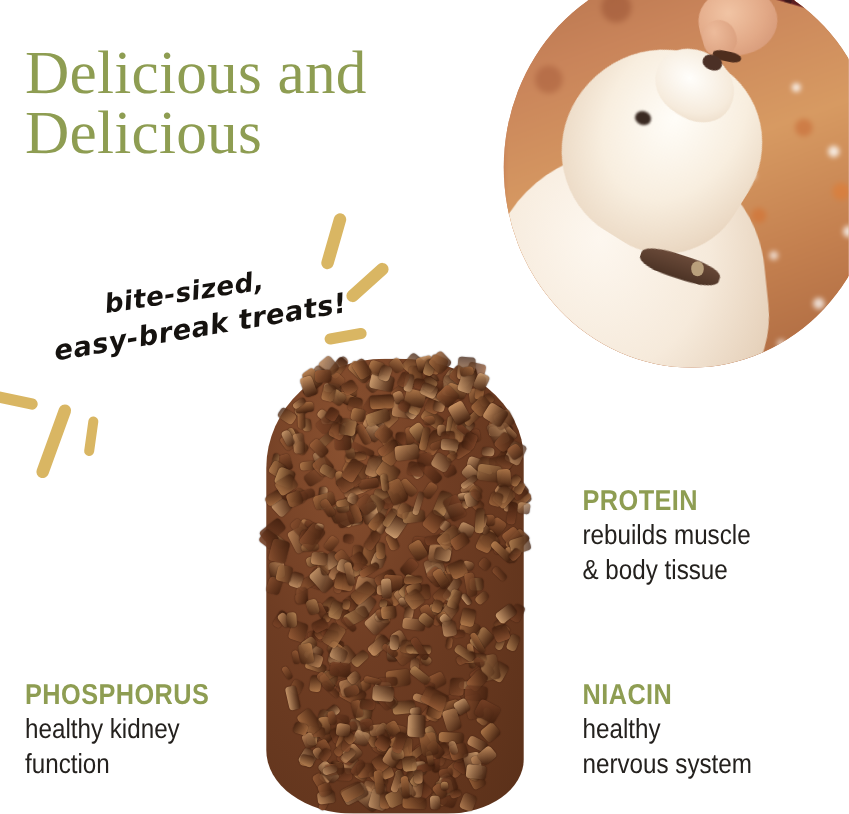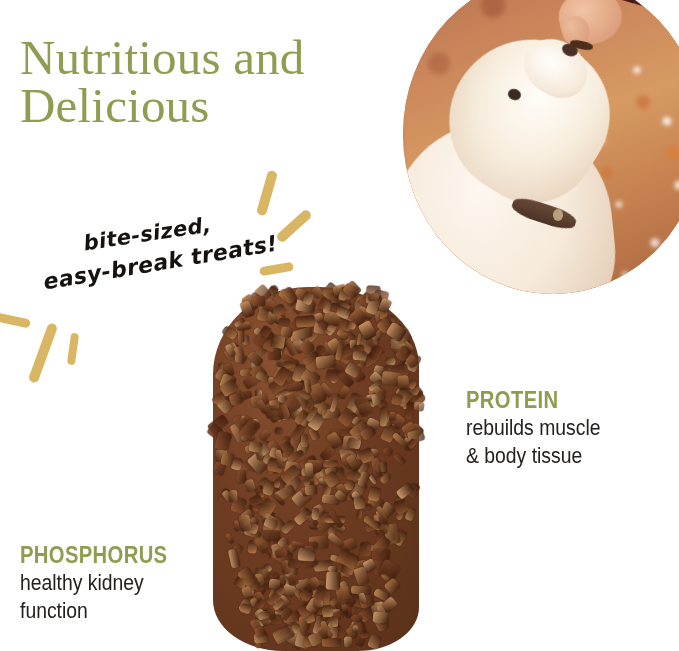--- a/index.html
+++ b/index.html
@@ -232,21 +232,21 @@
   #benefit-protein    { left:466px; top:388px; }
   #benefit-phosphorus { left:20px;  top:543px; }
   #benefit-niacin     { left:466px; top:543px; }
 </style>
 </head>
 <body>
 
 <div id="canvas">
 
   <h1 class="headline">
-    <span>Nutritious and</span>
+    <span>Delicious and</span>
     <span class="l2">Delicious</span>
   </h1>
 
   <div class="photo-circle">
     <div class="photo-inner">
       <div class="ground"></div>
       <div class="sleeve"></div>
       <div class="hand"></div>
       <div class="finger"></div>
       <div class="treat-in-hand"></div>
@@ -923,14 +923,19 @@
     <div class="b-desc">healthy kidney</div>
     <div class="b-desc">function</div>
   </div>
 
   <div class="benefit" id="benefit-protein">
     <div class="b-title">PROTEIN</div>
     <div class="b-desc">rebuilds muscle</div>
     <div class="b-desc">&amp; body tissue</div>
   </div>
 
+  <div class="benefit" id="benefit-niacin">
+    <div class="b-title">NIACIN</div>
+    <div class="b-desc">healthy</div>
+    <div class="b-desc">nervous system</div>
+  </div>
 
 </div>
 
 </body></html>

